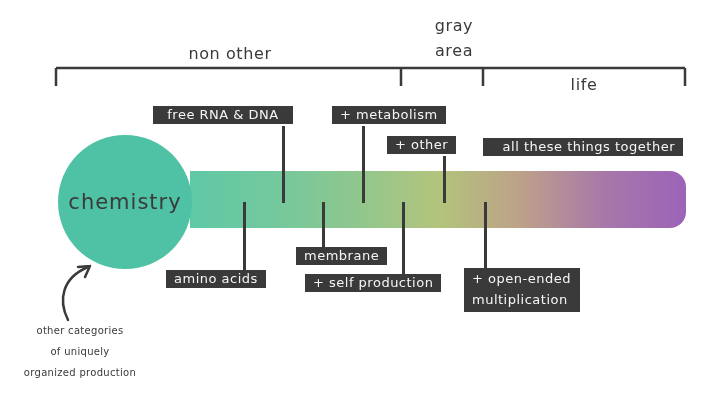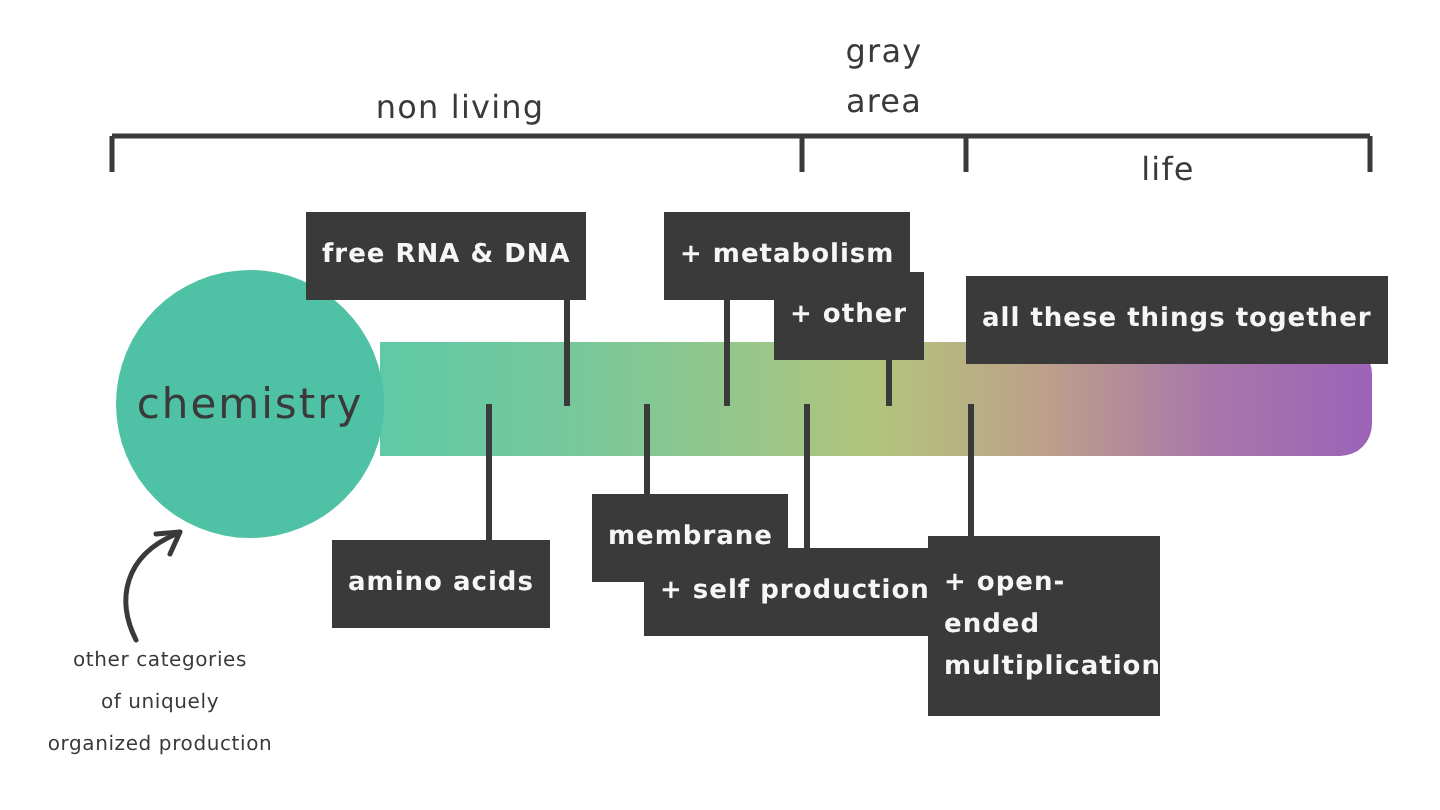--- a/index.html
+++ b/index.html
@@ -26,65 +26,65 @@
     background:linear-gradient(90deg,#5fc9a6,#73c89d,#8fc78e,#b3c47c,#bda189,#a878a9,#9c63b8);
   }
   .circle{
     position:absolute;left:58px;top:135px;width:134px;height:134px;border-radius:50%;
     background:var(--circle);display:flex;align-items:center;justify-content:center;text-align:right;
   }
   .circle-label{font-size:21px;letter-spacing:1px;color:var(--ink);}
   .conn{position:absolute;width:3px;background:var(--ink);}
   .tag{
     position:absolute;background:var(--box-bg);color:var(--box-fg);
-    font-size:13px;font-weight:bold;letter-spacing:.5px;line-height:1.25;
-    padding:14px 8px;white-space:nowrap;box-sizing:border-box;
+    font-size:13px;font-weight:normal;letter-spacing:.5px;line-height:1.25;
+    padding:1px 8px;white-space:nowrap;box-sizing:border-box;
   }
   .tag.wrap{white-space:normal;line-height:1.6;}
   .annotation{
     position:absolute;left:4px;top:320px;width:152px;text-align:center;
     font-size:10px;letter-spacing:.3px;line-height:21px;color:var(--ink);
   }
 </style>
 </head>
 <body>
 
 <div class="stage">
 
   <svg class="bracket-svg" viewBox="0 0 720 405">
     <path class="ink-stroke" stroke-width="2.5" d="M56 68 H685 M56 68 V86 M401 68 V86 M483 68 V86 M685 68 V86"></path>
   </svg>
 
-  <div class="section-label" style="left:160px;top:42px;width:140px;">non living</div>
-  <div class="section-label" style="left:412px;top:14px;width:60px;">gray area</div>
+  <div class="section-label" style="left:160px;top:42px;width:140px;">non other</div>
+  <div class="section-label" style="left:424px;top:14px;width:60px;">gray area</div>
   <div class="section-label" style="left:544px;top:42px;width:80px;margin-top:31px;">life</div>
 
   <div class="bar" style="background: linear-gradient(90deg, rgb(95, 201, 166), rgb(115, 200, 157), rgb(143, 199, 142), rgb(179, 196, 124), rgb(189, 161, 137), rgb(168, 120, 169), rgb(156, 99, 184));"></div>
 
   <div class="conn" style="left:282px;top:126px;height:77px;"></div>
   <div class="conn" style="left:362px;top:126px;height:77px;"></div>
   <div class="conn" style="left:443px;top:156px;height:47px;"></div>
 
   <div class="conn" style="left:243px;top:202px;height:70px;"></div>
   <div class="conn" style="left:322px;top:202px;height:46px;"></div>
   <div class="conn" style="left:402px;top:202px;height:73px;"></div>
   <div class="conn" style="left:484px;top:202px;height:68px;"></div>
 
   <div class="circle">
     <span class="circle-label">chemistry</span>
   </div>
 
   <div class="tag" style="left:153px;top:106px;min-width:140px;text-align:center;">free RNA &amp; DNA</div>
   <div class="tag" style="left:332px;top:106px;">+ metabolism</div>
   <div class="tag" style="left:387px;top:136px;">+ other</div>
-  <div class="tag" style="left:483px;top:138px;min-width:200px;text-align:center;">all these things together</div>
+  <div class="tag" style="left:483px;top:138px;min-width:200px;text-align:right;">all these things together</div>
 
   <div class="tag" style="left:166px;top:270px;">amino acids</div>
   <div class="tag" style="left:296px;top:247px;">membrane</div>
-  <div class="tag" style="left:322px;top:274px;">+ self production</div>
+  <div class="tag" style="left:305px;top:274px;">+ self production</div>
   <div class="tag wrap" style="left:464px;top:268px;width:116px;">+ open-ended multiplication</div>
 
   <svg class="abs" style="left:50px;top:254px;" width="52" height="72" viewBox="0 0 52 72">
     <path class="ink-stroke" stroke-width="2.5" stroke-linecap="round" d="M18 66 C8 46 12 24 38 13"></path>
     <path class="ink-stroke" stroke-width="2.5" stroke-linecap="round" d="M40 12 L28 13 M40 12 L35 23"></path>
   </svg>
 
   <div class="annotation">
     <div>other categories</div>
     <div>of uniquely</div>

